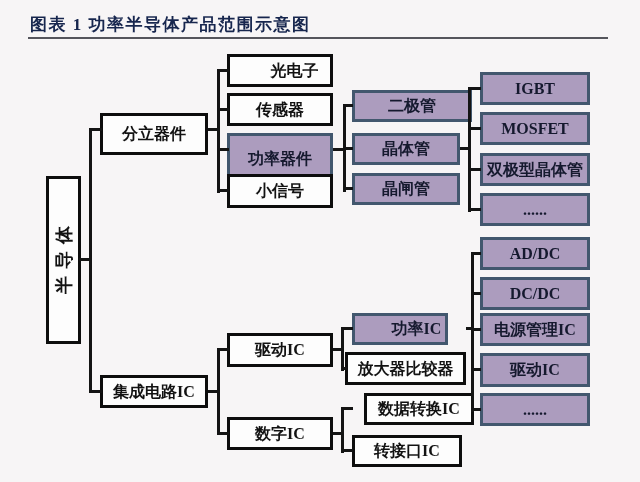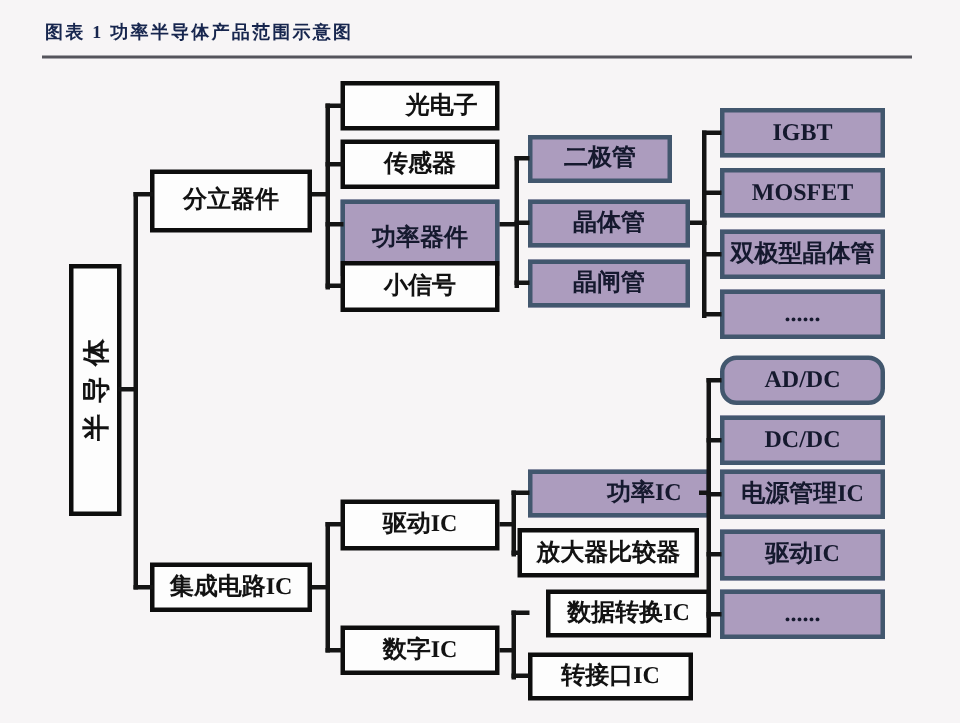--- a/index.html
+++ b/index.html
@@ -14,21 +14,21 @@
   html,body{margin:0;padding:0;}
   body{
     width:640px;height:482px;
     background:var(--background);
     font-family:"Liberation Serif","DejaVu Serif",serif;
     overflow:hidden;
   }
   .canvas{position:relative;width:640px;height:482px;}
   .title{
     position:absolute;left:30px;top:13px;
-    font-size:12px;font-weight:bold;color:var(--title);
+    font-size:17px;font-weight:bold;color:var(--title);
     letter-spacing:1.5px;white-space:nowrap;
   }
   .title-rule{
     position:absolute;left:28px;top:37px;width:580px;height:2px;
     background:#55555c;
   }
   .box{
     position:absolute;box-sizing:border-box;
     border:3px solid var(--plain-border);
     background:var(--plain-fill);
@@ -63,36 +63,36 @@
   </div>
 
   <div class="box" style="left:100px;top:113px;width:108px;height:42px;">分立器件</div>
   <div class="box" style="left:100px;top:375px;width:108px;height:33px;">集成电路IC</div>
 
   <div class="box" style="left:227px;top:54px;width:106px;height:33px;padding-left:29px;">光电子</div>
   <div class="box" style="left:227px;top:93px;width:106px;height:33px;">传感器</div>
   <div class="box purple" style="left:227px;top:133px;width:106px;height:51px;">功率器件</div>
   <div class="box" style="left:227px;top:174px;width:106px;height:34px;">小信号</div>
 
-  <div class="box purple" style="left:352px;top:90px;width:96px;height:32px;">二极管</div>
+  <div class="box purple" style="left:352px;top:90px;width:120px;height:32px;">二极管</div>
   <div class="box purple" style="left:352px;top:133px;width:108px;height:32px;">晶体管</div>
   <div class="box purple" style="left:352px;top:173px;width:108px;height:32px;">晶闸管</div>
 
   <div class="box purple" style="left:480px;top:72px;width:110px;height:33px;">IGBT</div>
   <div class="box purple" style="left:480px;top:112px;width:110px;height:33px;">MOSFET</div>
   <div class="box purple" style="left:480px;top:153px;width:110px;height:33px;">双极型晶体管</div>
   <div class="box purple" style="left:480px;top:193px;width:110px;height:33px;">......</div>
 
   <div class="box" style="left:227px;top:333px;width:106px;height:34px;">驱动IC</div>
   <div class="box" style="left:227px;top:417px;width:106px;height:33px;">数字IC</div>
 
-  <div class="box purple" style="left:352px;top:313px;width:122px;height:32px;padding-left:33px;">功率IC</div>
+  <div class="box purple" style="left:352px;top:313px;width:96px;height:32px;padding-left:33px;">功率IC</div>
   <div class="box" style="left:345px;top:352px;width:121px;height:33px;">放大器比较器</div>
 
-  <div class="box purple" style="left:480px;top:237px;width:110px;height:33px;border-radius:11px;">AD/DC</div>
+  <div class="box purple" style="left:480px;top:237px;width:110px;height:33px;">AD/DC</div>
   <div class="box purple" style="left:480px;top:277px;width:110px;height:33px;">DC/DC</div>
   <div class="box purple" style="left:480px;top:313px;width:110px;height:33px;">电源管理IC</div>
   <div class="box purple" style="left:480px;top:353px;width:110px;height:34px;">驱动IC</div>
   <div class="box purple" style="left:480px;top:393px;width:110px;height:33px;">......</div>
 
   <div class="box" style="left:352px;top:393px;width:110px;height:32px;margin-left:12px;">数据转换IC</div>
   <div class="box" style="left:352px;top:435px;width:110px;height:32px;">转接口IC</div>
 
   <div class="hline" style="left:79px;top:258px;width:13px;"></div>
   <div class="vline" style="left:89px;top:128px;height:265px;"></div>

